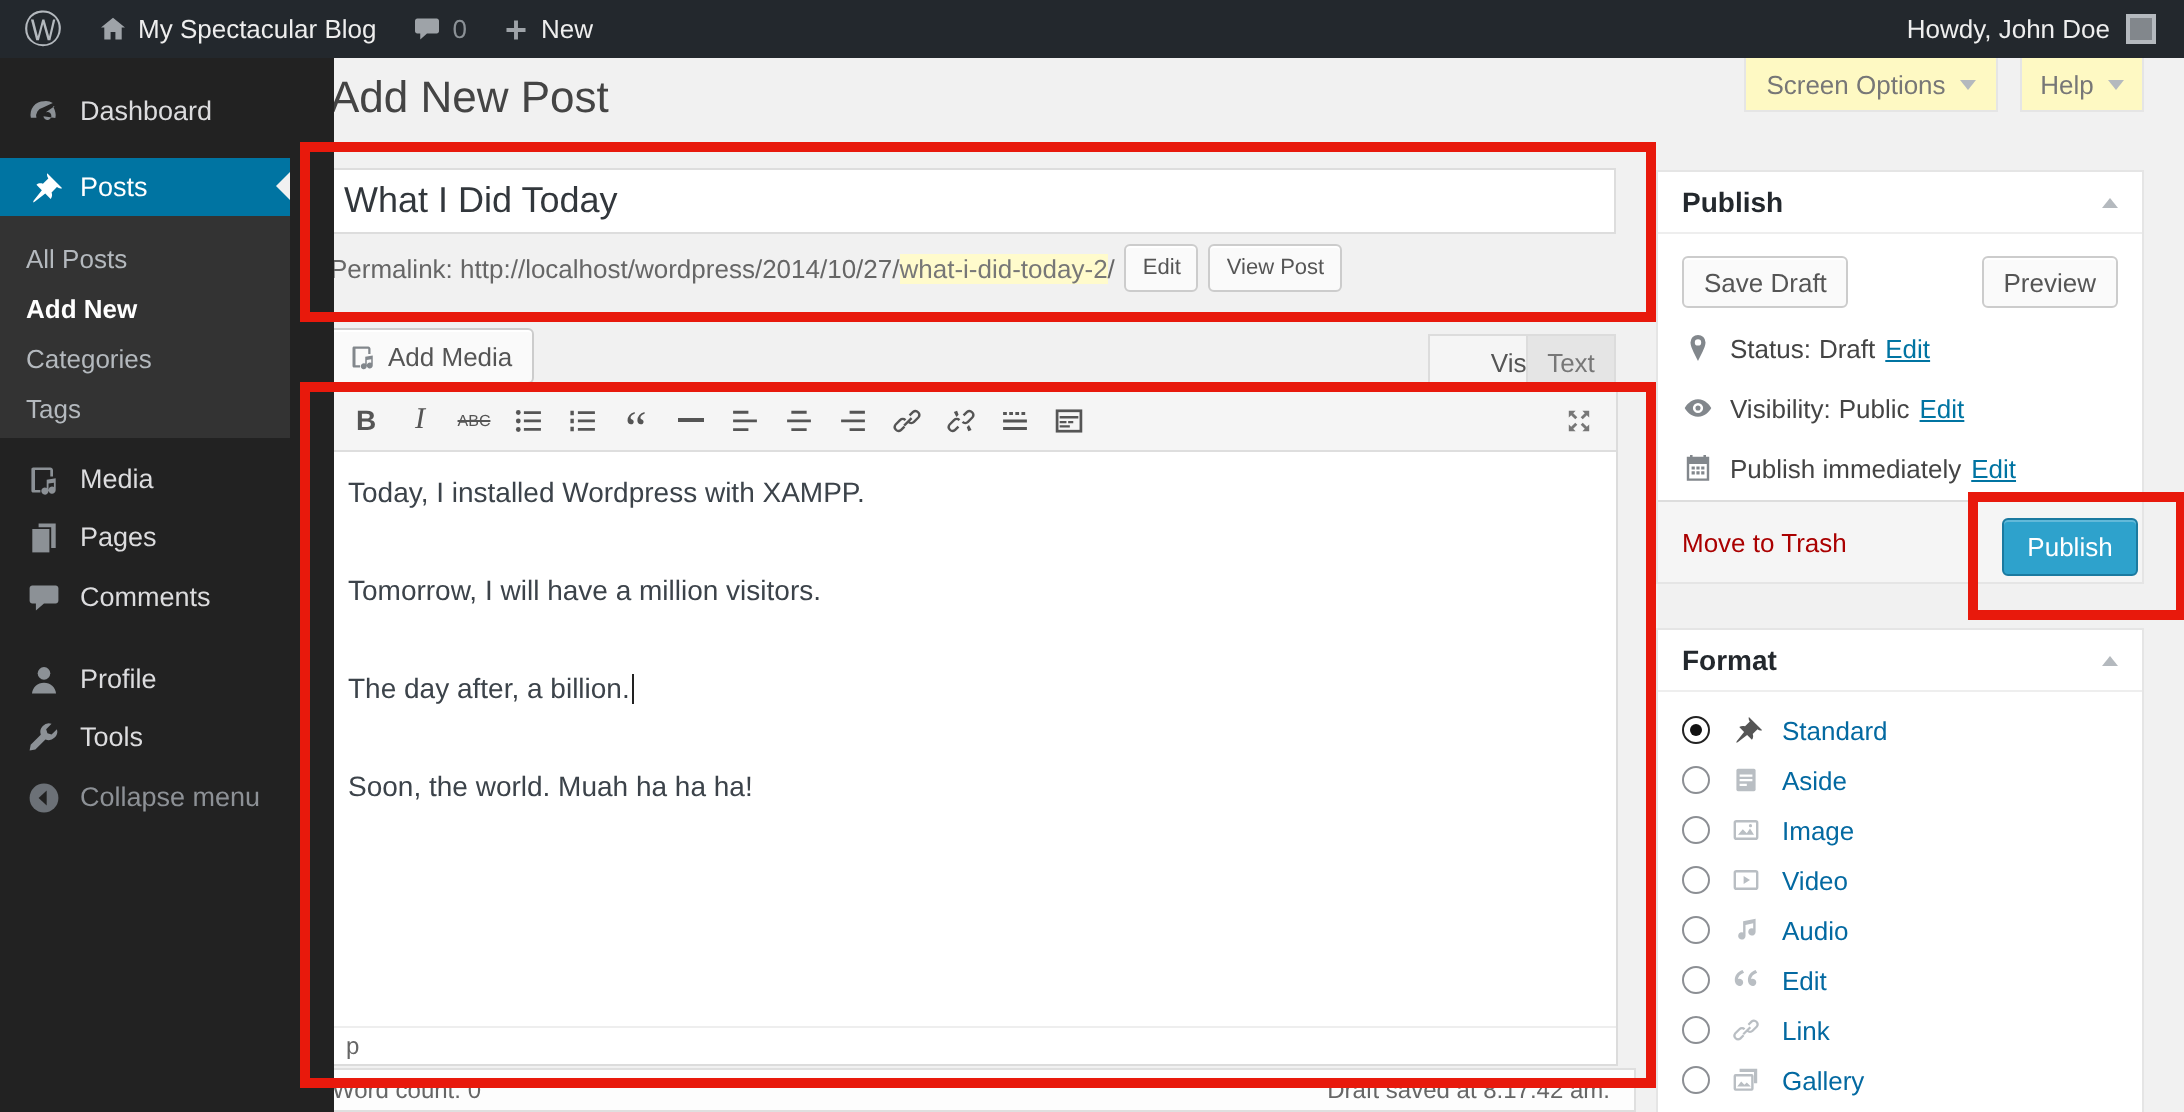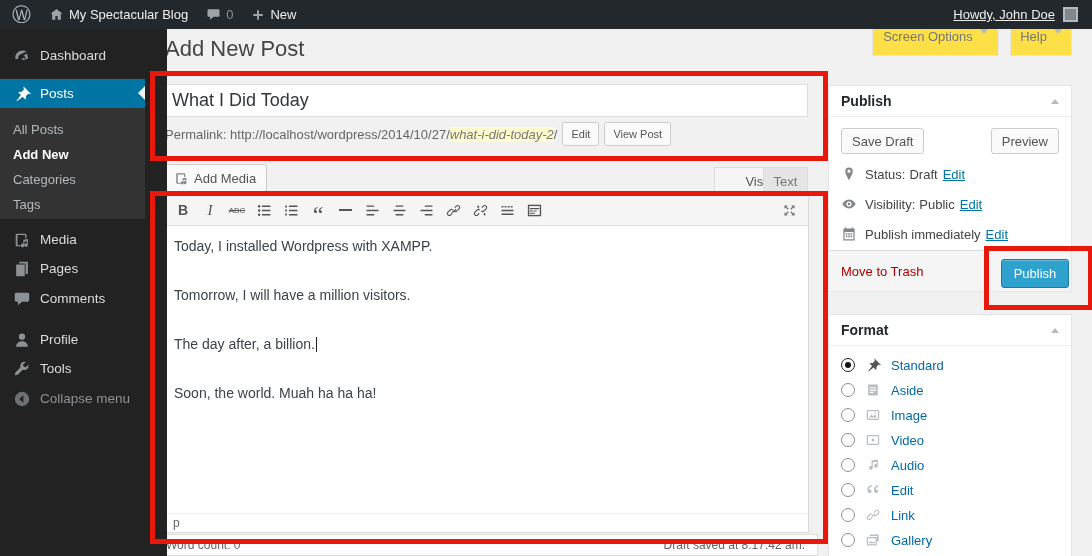--- a/index.html
+++ b/index.html
@@ -7,21 +7,21 @@
        font-family:"Liberation Sans",sans-serif;overflow:hidden;-webkit-font-smoothing:antialiased;}
   svg.ic{display:inline-block;vertical-align:middle;fill:currentColor;}
 
   
   .adminbar{position:absolute;left:0;top:0;width:1092px;height:29px;background:#23282d;
             display:flex;align-items:center;color:#eee;font-size:13px;z-index:20;}
   .ab-item{display:flex;align-items:center;gap:5px;padding:0 9px;height:29px;cursor:pointer;}
   .wp-logo{font-size:19px;color:#b4b9be;padding-left:12px;}
   .ab-item .ic{color:#9ea3a8;}
   .ab-cnt{color:#8b9196;}
-  .ab-right{margin-left:auto;display:flex;align-items:center;gap:8px;padding-right:14px;text-decoration:underline;}
+  .ab-right{margin-left:auto;display:flex;align-items:center;gap:8px;padding-right:14px;}
   .avatar{width:15px;height:15px;background:#82878c;border:2px solid #b4b9be;box-sizing:border-box;}
 
   
   .sidebar{position:absolute;left:0;top:29px;width:145px;height:527px;background:#222;
            color:#dcdcde;font-size:13.5px;z-index:10;padding-left:22px;}
   .mi{position:absolute;left:0;width:145px;height:29px;display:flex;align-items:center;gap:9px;
       padding-left:13px;box-sizing:border-box;cursor:pointer;}
   .mi .ic{width:18px;height:18px;color:#8c9196;flex:0 0 auto;}
   .mi.active{background:#0074a2;color:#fff;}
   .mi.active .ic{color:#fff;}
@@ -30,35 +30,35 @@
              border-right:7px solid #f1f1f1;}
   .submenu{position:absolute;left:0;top:79px;width:145px;height:111px;background:#333;
            padding-top:9px;box-sizing:border-box;}
   .smi{height:25px;line-height:25px;padding-left:13px;color:#b4b9be;font-size:13px;cursor:pointer;}
   .smi.current{color:#fff;font-weight:bold;}
   .mi.dim{color:#8d9196;}
   .mi.dim .ic{color:#6c7177;}
 
   
   .page-title{position:absolute;left:165px;top:36px;font-size:22px;color:#444;z-index:5;}
-  .hdr-tab{position:absolute;top:29px;height:27px;background:#fde047;border:1px solid #e5e5e5;border-top:none;
-           display:flex;align-items:flex-start;justify-content:center;gap:7px;color:#777;font-size:13px;
+  .hdr-tab{position:absolute;top:29px;height:27px;background:#fef9c3;border:1px solid #e5e5e5;border-top:none;
+           display:flex;align-items:center;justify-content:center;gap:7px;color:#777;font-size:13px;
            box-sizing:border-box;cursor:pointer;z-index:5;}
   .tab-so{left:872px;width:127px;}
   .tab-help{left:1010px;width:62px;}
   .dd{width:0;height:0;border-left:4px solid transparent;border-right:4px solid transparent;
       border-top:5px solid #b4b9be;}
 
   
   .title-input{position:absolute;left:163px;top:84px;width:645px;height:33px;box-sizing:border-box;
                border:1px solid #ddd;background:#fff;font-family:"Liberation Sans",sans-serif;
                font-size:18px;color:#32373c;padding:0 8px;outline:none;z-index:5;}
   .permalink{position:absolute;left:165px;top:122px;height:24px;display:flex;align-items:center;
              font-size:13px;color:#666;white-space:nowrap;z-index:5;}
-  .permalink .slug{background:#fffbcc;color:#777;font-style:italic;}
+  .permalink .slug{background:#fffbcc;color:#777;}
   .btn-sm{display:inline-flex;align-items:center;justify-content:center;height:22px;padding:0 8px;
           margin-left:5px;background:#fafafa;border:1px solid #ccc;border-radius:3px;color:#555;
           font-size:11px;cursor:pointer;box-shadow:inset 0 1px 0 #fff;}
 
   
   .add-media{position:absolute;left:163px;top:164px;height:26px;display:inline-flex;align-items:center;
              gap:5px;padding:0 10px;background:#fafafa;border:1px solid #ccc;border-radius:3px;
              color:#555;font-size:13px;cursor:pointer;box-shadow:inset 0 1px 0 #fff;z-index:5;}
   .add-media .ic{width:15px;height:15px;color:#82878c;}
   .ed-tab{position:absolute;top:167px;width:45px;height:27px;display:flex;align-items:center;

